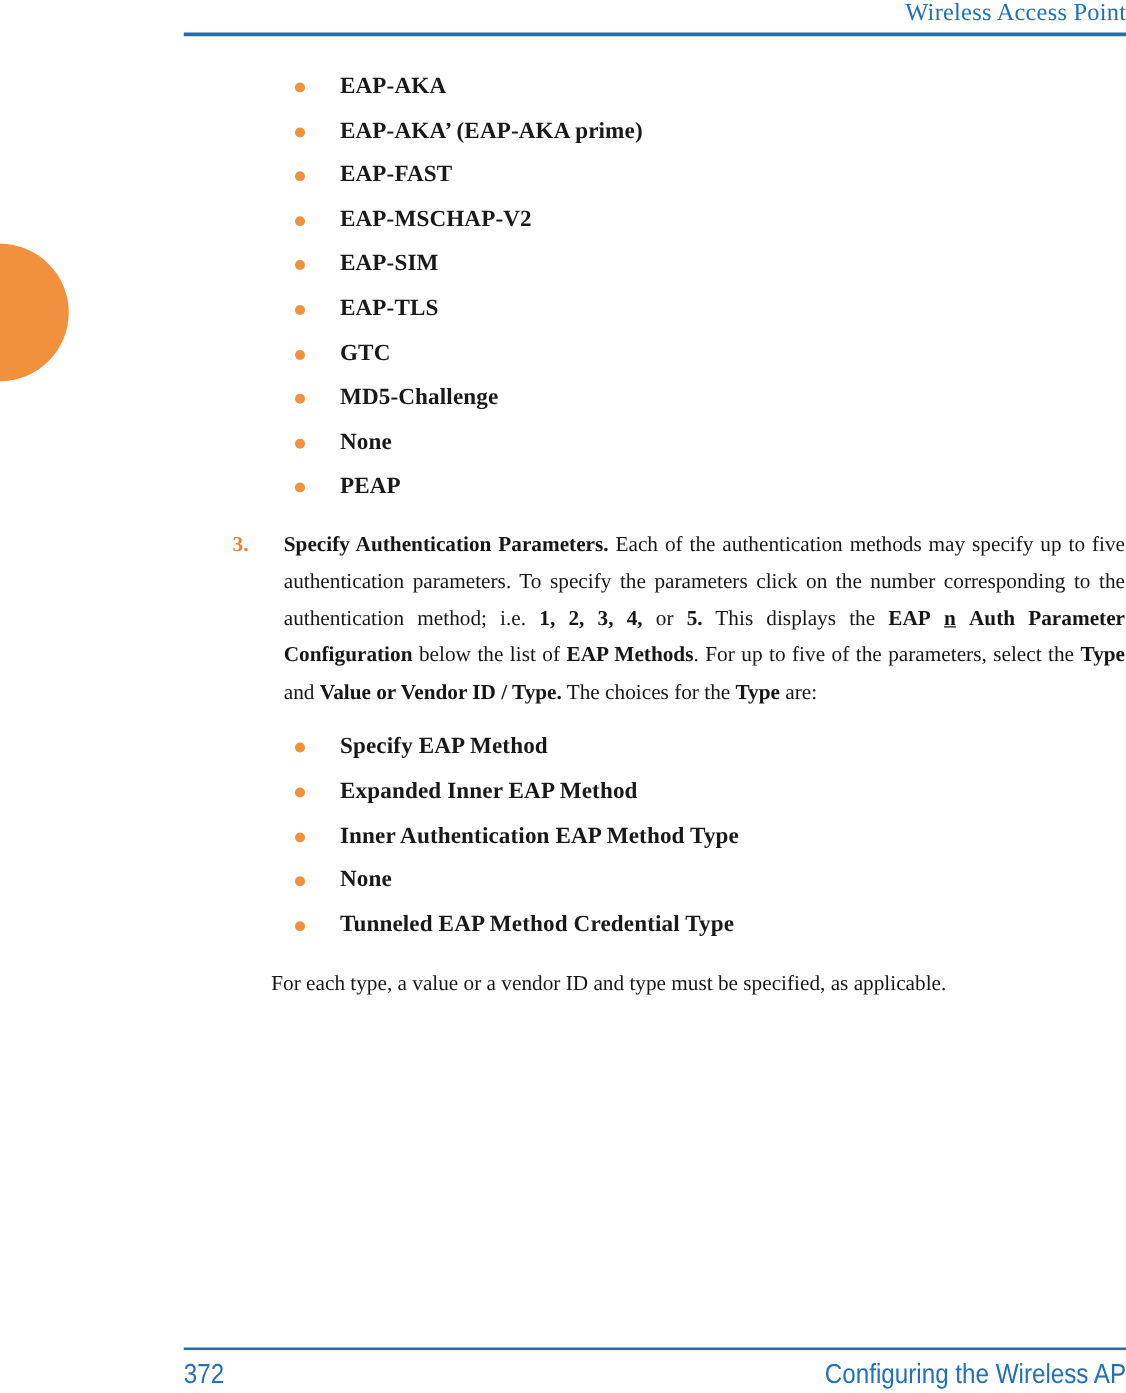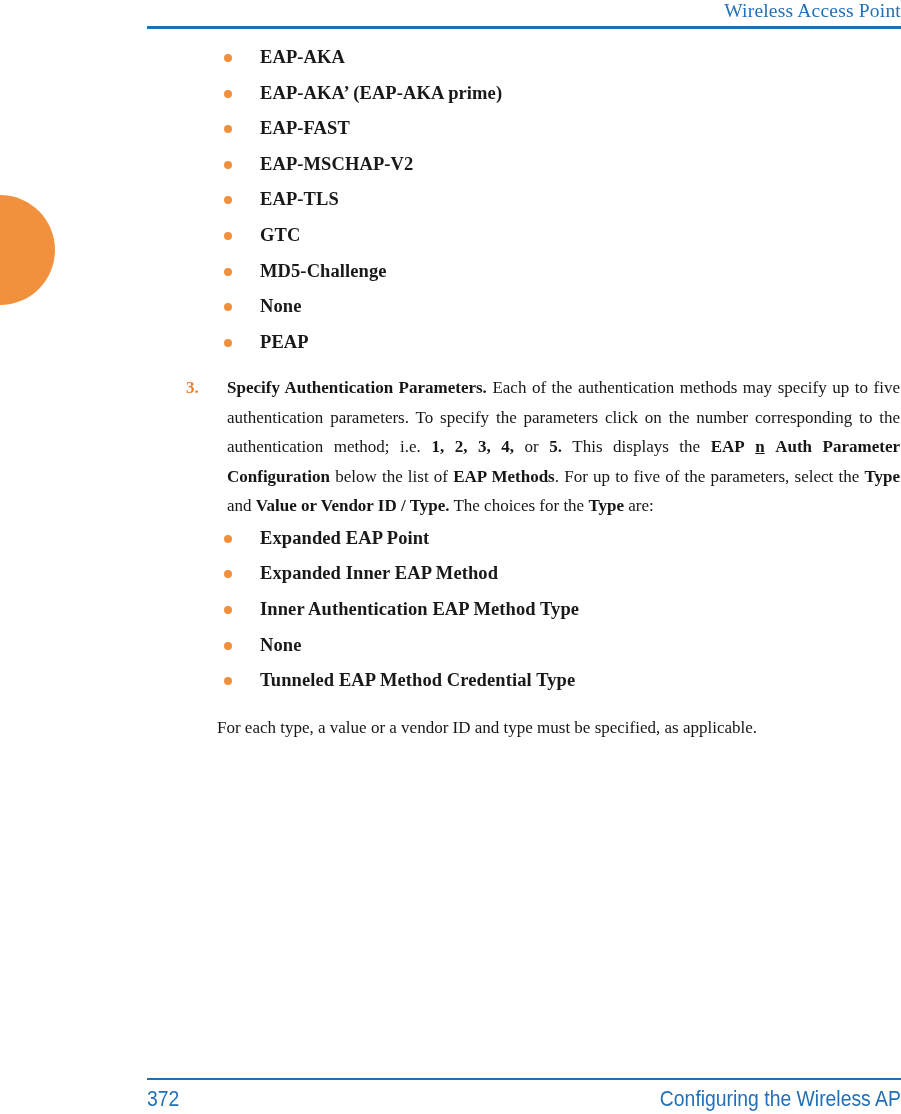--- a/index.html
+++ b/index.html
@@ -60,21 +60,21 @@
   .content {
     position: absolute;
     left: 0px;
     top: 40px;
     width: 901px;
   }
 
   
   ul.bullets {
     list-style: none;
-    margin: 0;
+    margin: 12px;
     padding: 0;
   }
   ul.bullets > li {
     position: relative;
     padding-left: 260px;
     min-height: 35.6px;
     line-height: 35.6px;
     font-size: 18.5px;
     font-weight: bold;
     color: #191919;
@@ -200,20 +200,24 @@
     <li>
       <span class="dot"></span>
       <span>EAP-FAST</span>
     </li>
     <li>
       <span class="dot"></span>
       <span>EAP-MSCHAP-V2</span>
     </li>
     <li>
       <span class="dot"></span>
+      <span>EAP-SIM</span>
+    </li>
+    <li>
+      <span class="dot"></span>
       <span>EAP-TLS</span>
     </li>
     <li>
       <span class="dot"></span>
       <span>GTC</span>
     </li>
     <li>
       <span class="dot"></span>
       <span>MD5-Challenge</span>
     </li>
@@ -228,21 +232,21 @@
   </ul>
 
   <div class="step">
     <span class="num">3.</span>
     <div class="para"><b>Specify Authentication Parameters.</b><span> Each of the authentication methods may specify up to five authentication parameters. To specify the parameters click on the number corresponding to the authentication method; i.e. </span><b>1,</b> <b>2,</b> <b>3,</b> <b>4,</b><span> or </span><b>5.</b><span> This displays the </span><b>EAP</b> <b><u>n</u></b> <b>Auth Parameter Configuration</b><span> below the list of </span><b>EAP Methods</b><span>. For up to five of the parameters, select the </span><b>Type</b><span> and </span><b>Value or Vendor ID / Type.</b><span> The choices for the </span><b>Type</b><span> are:</span></div>
   </div>
 
   <ul class="bullets list-block-2">
     <li>
       <span class="dot"></span>
-      <span>Expanded EAP Point</span>
+      <span>Specify EAP Method</span>
     </li>
     <li>
       <span class="dot"></span>
       <span>Expanded Inner EAP Method</span>
     </li>
     <li>
       <span class="dot"></span>
       <span>Inner Authentication EAP Method Type</span>
     </li>
     <li>

